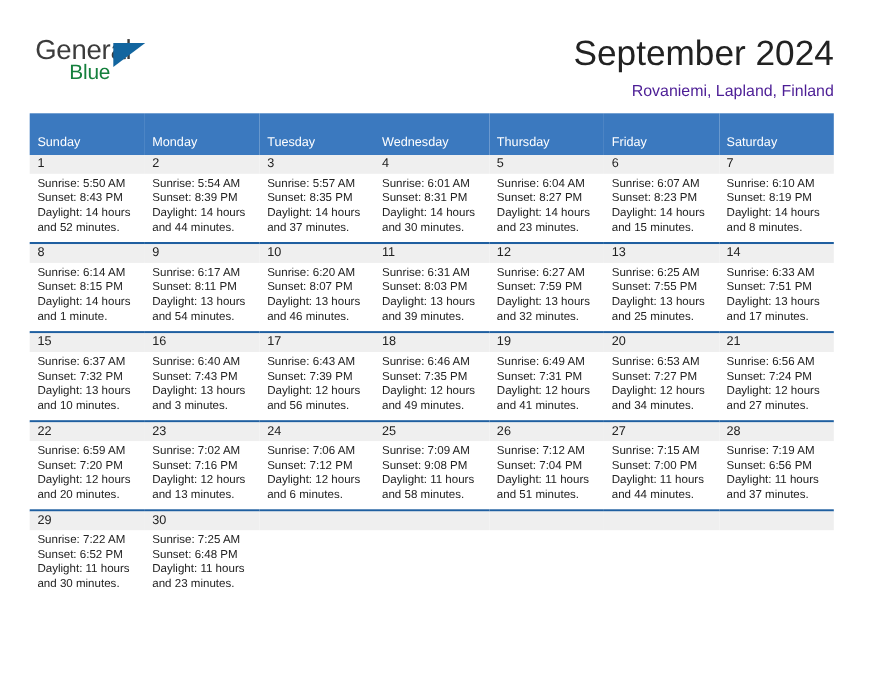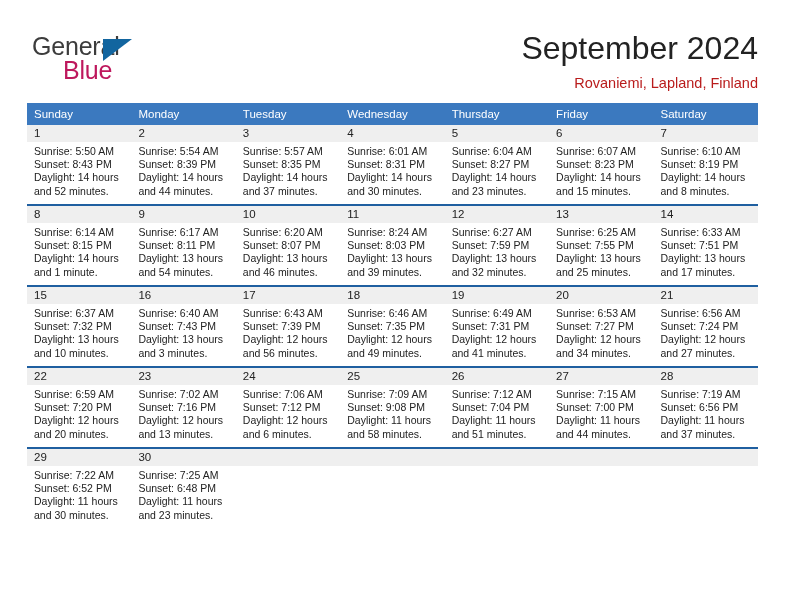--- a/index.html
+++ b/index.html
@@ -51,41 +51,41 @@
     top: 7px;
     width: 0;
     height: 0;
     border-left: 29px solid #12659f;
     border-bottom: 22px solid transparent;
   }
   .logo-blue {
     position: absolute;
     left: 31px;
     top: 24px;
-    font-size: 25px;
+    font-size: 19px;
     letter-spacing: -0.2px;
-    color: #be185d;
+    color: #15803d;
     font-family: "Liberation Sans", sans-serif;
   }
 
   .title-block {
     position: absolute;
     right: 34px;
     top: 30px;
     text-align: right;
   }
   .month-title {
     font-size: 32px;
     color: #222222;
     line-height: 36px;
     white-space: nowrap;
   }
   .location {
     font-size: 14.5px;
-    color: #b91c1c;
+    color: #4c1d95;
     line-height: 22px;
     margin-top: 6px;
     white-space: nowrap;
   }
 
   
   .calendar {
     position: absolute;
     left: 27px;
     top: 103px;
@@ -95,21 +95,21 @@
     border-collapse: collapse;
     width: 731px;
     table-layout: fixed;
   }
   .cal-table th {
     background: #3b79bf;
     color: #ffffff;
     font-weight: normal;
     font-size: 11.5px;
     text-align: left;
-    padding: 5px 0 5px 7px;
+    padding: 21px 0 5px 7px;
     height: 12px;
     border: none;
   }
   .cal-table td {
     vertical-align: top;
     padding: 0;
     border: none;
     border-top: 2px solid #1f5fa0;
     height: 79px;
   }
@@ -286,21 +286,21 @@
                   <div>Sunset: 8:07 PM</div>
                   <div>Daylight: 13 hours</div>
                   <div>and 46 minutes.</div>
                 </div>
               </div>
             </td>
             <td>
               <div class="daycell">
                 <div class="daynum-band">11</div>
                 <div class="cell-lines">
-                  <div>Sunrise: 8:24 AM</div>
+                  <div>Sunrise: 6:31 AM</div>
                   <div>Sunset: 8:03 PM</div>
                   <div>Daylight: 13 hours</div>
                   <div>and 39 minutes.</div>
                 </div>
               </div>
             </td>
             <td>
               <div class="daycell">
                 <div class="daynum-band">12</div>
                 <div class="cell-lines">

